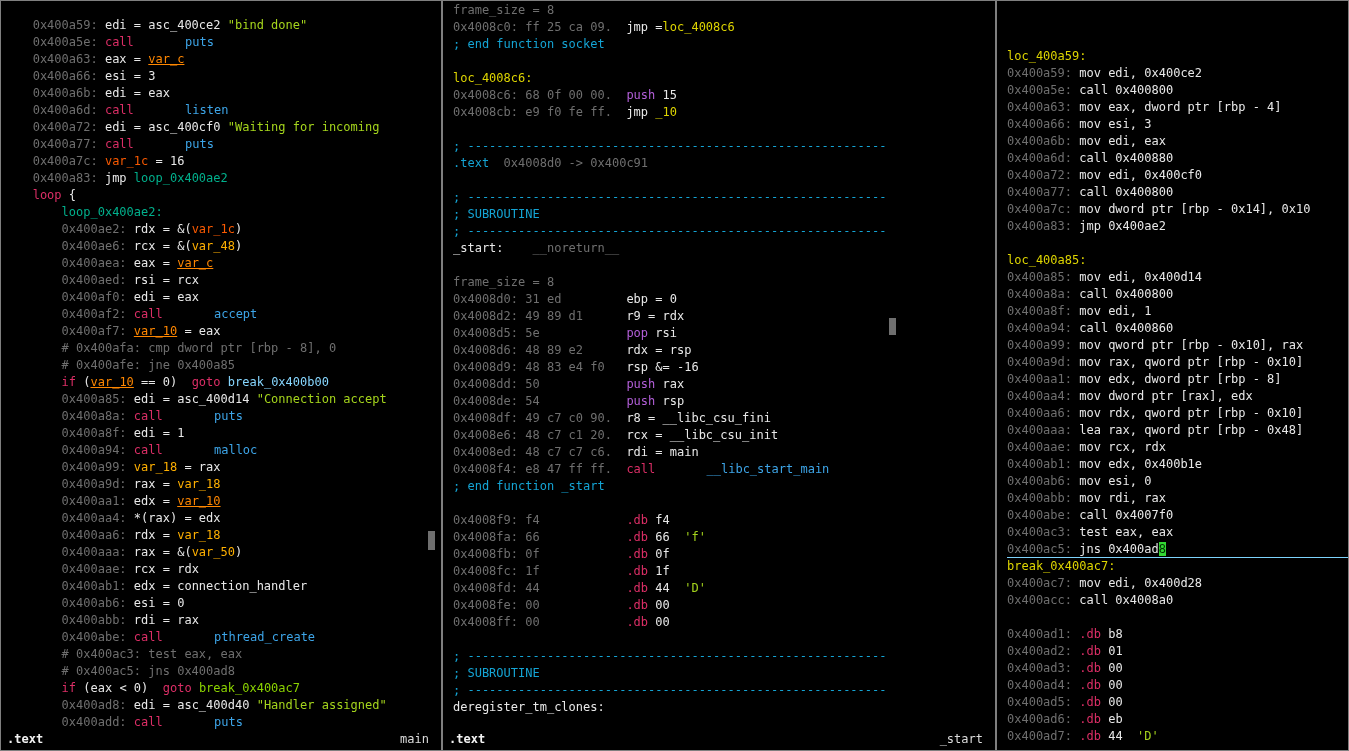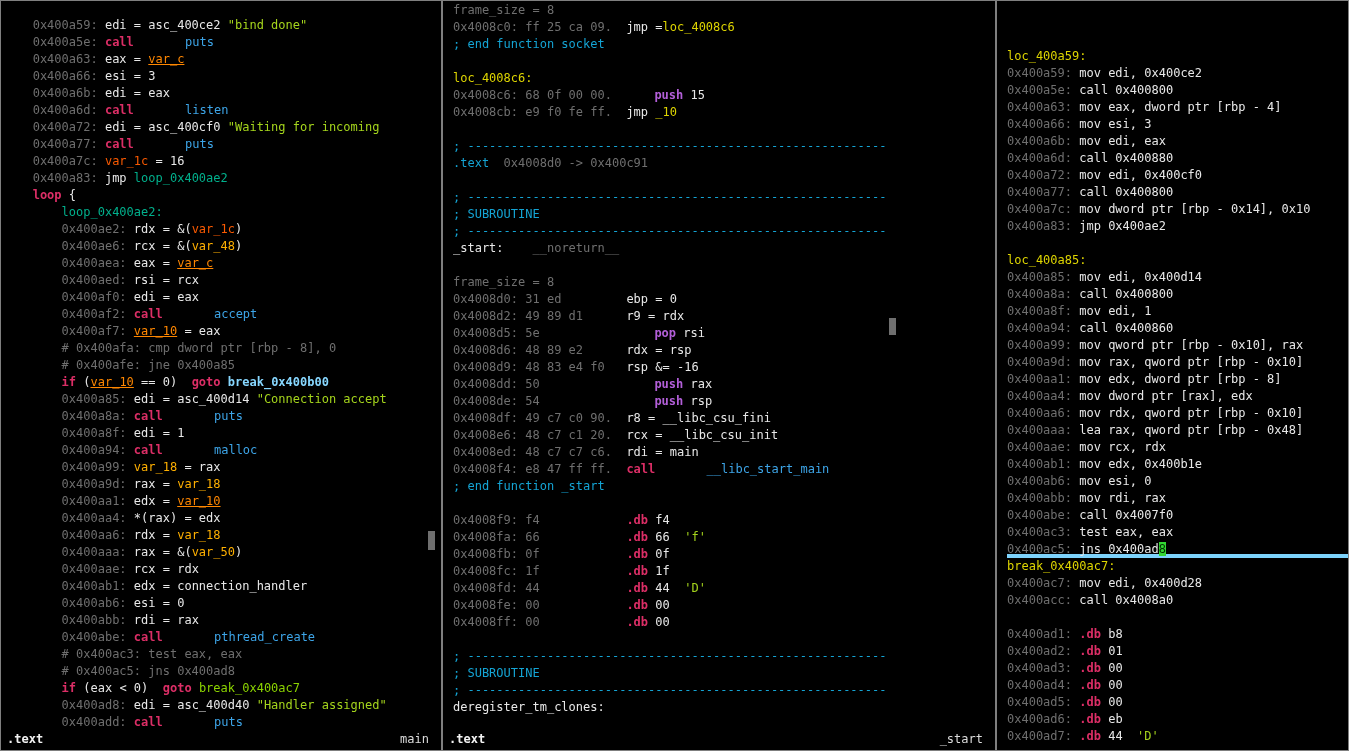--- a/index.html
+++ b/index.html
@@ -23,32 +23,32 @@
   .panel2 { width:442px; flex:1;margin-top:25px; }
   .divider { width:2px; height:100%; background:var(--border); flex:none; }
   .content {
     position:absolute; left:0; right:0; top:0; bottom:20px; overflow:hidden;
     padding-left:10px; font-size:12px; line-height:17px; white-space:pre; color:var(--text);
   }
   .panel0 .content { padding-top:16px; }
   .panel1 .content { padding-top:1px; }
   .panel2 .content { padding-top:5px; }
   .line { height:17px; white-space:pre; }
-  .line.ul { border-bottom:4px solid #7dd3fc; width:100%; }
+  .line.ul { border-bottom:1px solid #7dd3fc; width:100%; }
   .a { color:var(--muted); }
   .t { color:var(--text); }
-  .k { color:var(--keyword); font-weight:bold; }
+  .k { color:var(--keyword); font-weight:normal; }
   .f { color:var(--function);margin-left:44px; }
   .s { color:var(--string); }
   .y { color:var(--label); }
   .c { color:var(--comment_cyan); }
   .tl { color:var(--loop_label); }
-  .bb { color:var(--break_blue);font-weight:bold; }
+  .bb { color:var(--break_blue); }
   .bg { color:var(--break_green); }
-  .p { color:var(--push_pop); font-weight:bold;margin-left:28px; }
+  .p { color:var(--push_pop); font-weight:normal; }
   .o1 { color:var(--var_red); }
   .o2 { color:var(--var_orange);text-decoration:underline; }
   .o3 { color:var(--var_amber); }
   .cur { background:var(--cursor_bg); color:var(--cursor_fg); }
   .status {
     position:absolute; left:0; right:0; bottom:0; height:20px; background:var(--background);
     display:flex; justify-content:space-between; align-items:center;
     font-size:12px; color:var(--status_text); padding:0 12px 2px 6px;
   }
   .status .sl { font-weight:bold; color:#f2f2f2; }

